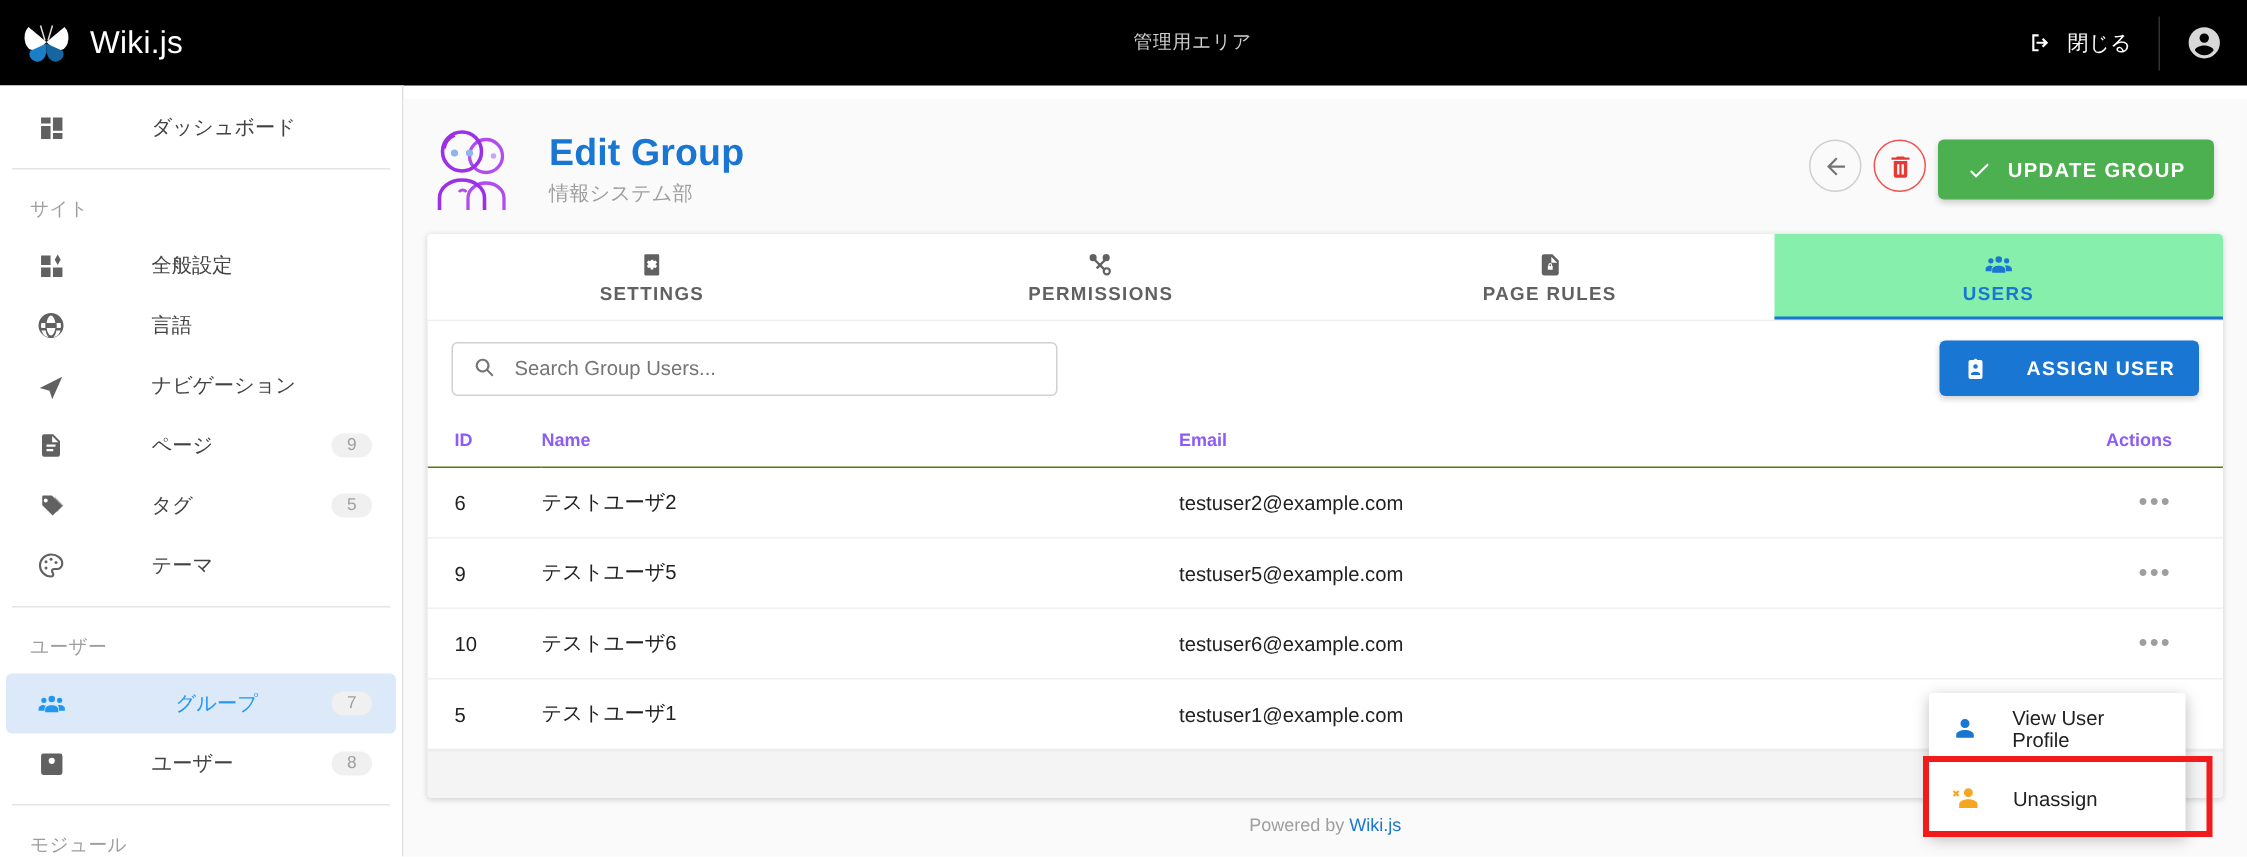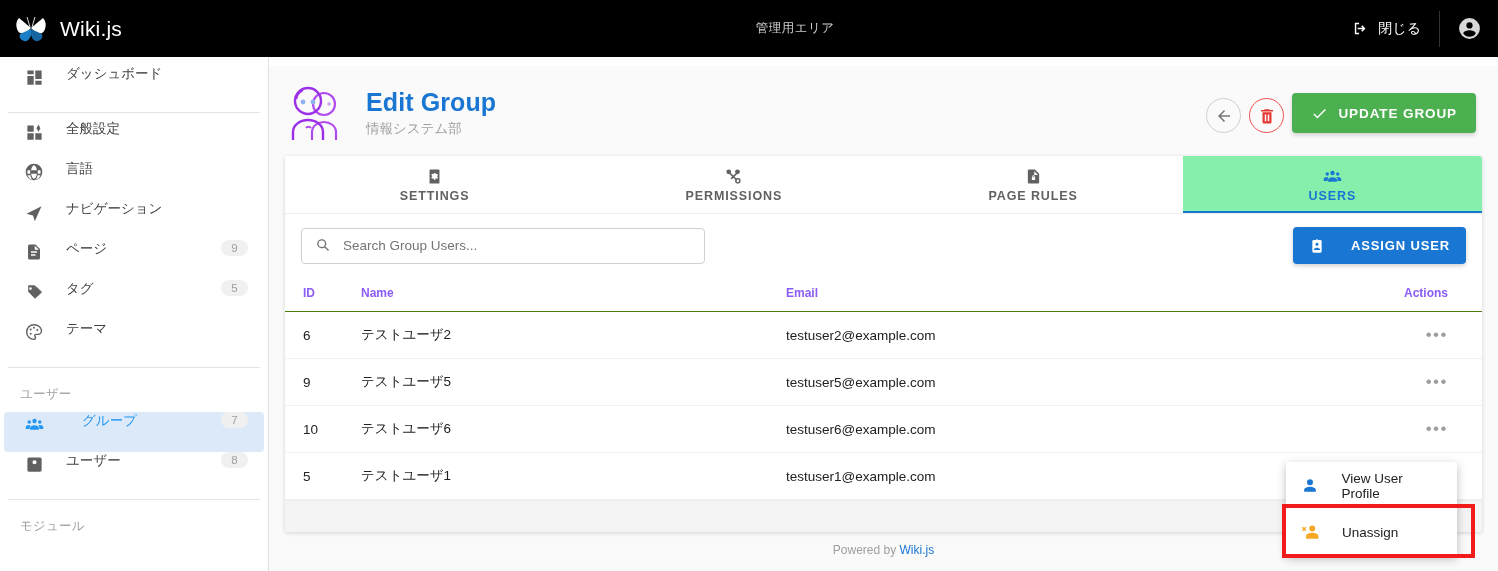--- a/index.html
+++ b/index.html
@@ -43,24 +43,24 @@
 
   
   .sidebar {
     position: absolute; top: 57px; left: 0;
     width: 269px; height: 514px;
     background: #ffffff;
     border-right: 1px solid #e0e0e0;
     overflow: hidden;
   }
   .nav-item {
-    display: flex; align-items: flex-start;
+    display: flex; align-items: center;
     height: 40px; padding: 0 16px 0 18px; cursor: pointer;
     color: #424242; font-size: 13.5px;
-    margin: 0 4px; border-radius: 4px;
+    margin: 0 4px; border-radius: 4px; gap: 35px;
   }
   .nav-item .ico { width: 24px; height: 24px; margin-right: 20px; flex:0 0 auto;
     display:flex; align-items:center; justify-content:center; }
   .nav-item .label { flex: 1; white-space: nowrap; }
   .nav-item.active { background: #dbe9f8; color: #1976d2; }
   .nav-item.active .label { color: #2196f3; margin-left: 16px; }
   .badge {
     background: #f0f0f0; color: #9e9e9e;
     font-size: 11.5px; border-radius: 10px;
     padding: 2px 9px; min-width: 27px; text-align: center;
@@ -82,21 +82,21 @@
     display: flex; align-items: center;
     padding: 14px 22px 10px 13px; height: 90px;
   }
   .page-icon { width: 68px; height: 62px; flex: 0 0 auto; margin-right: 16px; }
   .page-titles { flex: 1; }
   .page-title {
     color: #1976d2; font-size: 25px; font-weight: 700; line-height: 1.12;
     letter-spacing: .1px;
   }
   .page-subtitle { color: #9e9e9e; font-size: 13.5px; margin-top: 4px; }
-  .head-actions { display: flex; align-items: flex-end; gap: 8px; }
+  .head-actions { display: flex; align-items: flex-start; gap: 8px; }
   .circle-btn {
     width: 35px; height: 35px; border-radius: 50%;
     display: flex; align-items: center; justify-content: center;
     cursor: pointer; background: #fafafa;
   }
   .circle-btn.back { border: 1px solid #cfcfcf; }
   .circle-btn.delete { border: 1px solid #ef5350; }
   .update-btn {
     display: flex; align-items: center; gap: 10px;
     background: #4caf50; color: #fff;
@@ -240,20 +240,21 @@
     <div class="nav-item">
       <span class="ico">
         <svg width="19" height="19" viewBox="0 0 24 24">
             <path fill="#616161" d="M3 3h8v5H3V3zm0 7h8v11H3V10zm10-7h8v11h-8V3zm0 13h8v5h-8v-5z"></path>
           </svg>
       </span>
       <span class="label">ダッシュボード</span>
     </div>
 
     <div class="nav-sep"></div>
+    <div class="nav-caption">サイト</div>
 
     <div class="nav-item">
       <span class="ico">
         <svg width="19" height="19" viewBox="0 0 24 24">
             <path fill="#616161" d="M3 3h8v8H3V3zm0 10h8v8H3v-8zm10 0h8v8h-8v-8z"></path>
             <path fill="#616161" d="M17 2l2.5 4.5L17 11l-2.5-4.5z"></path>
           </svg>
       </span>
       <span class="label">全般設定</span>
     </div>

